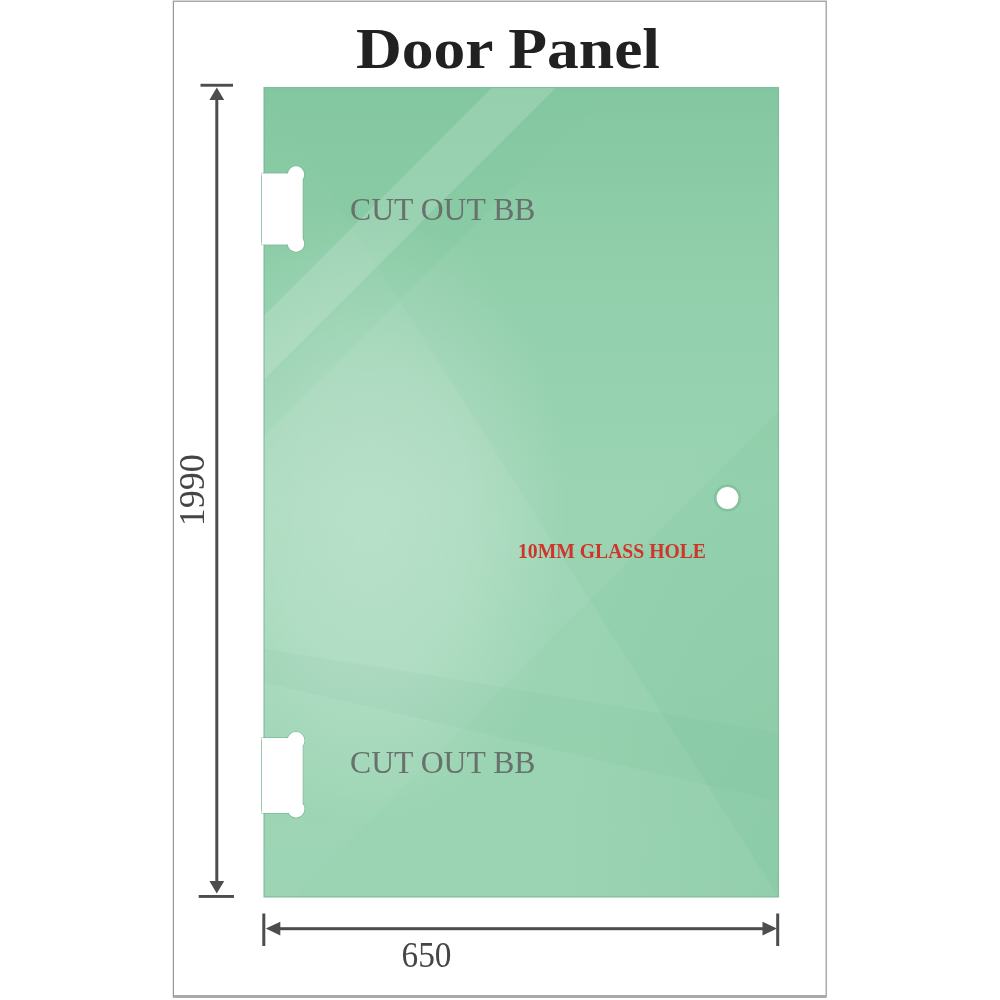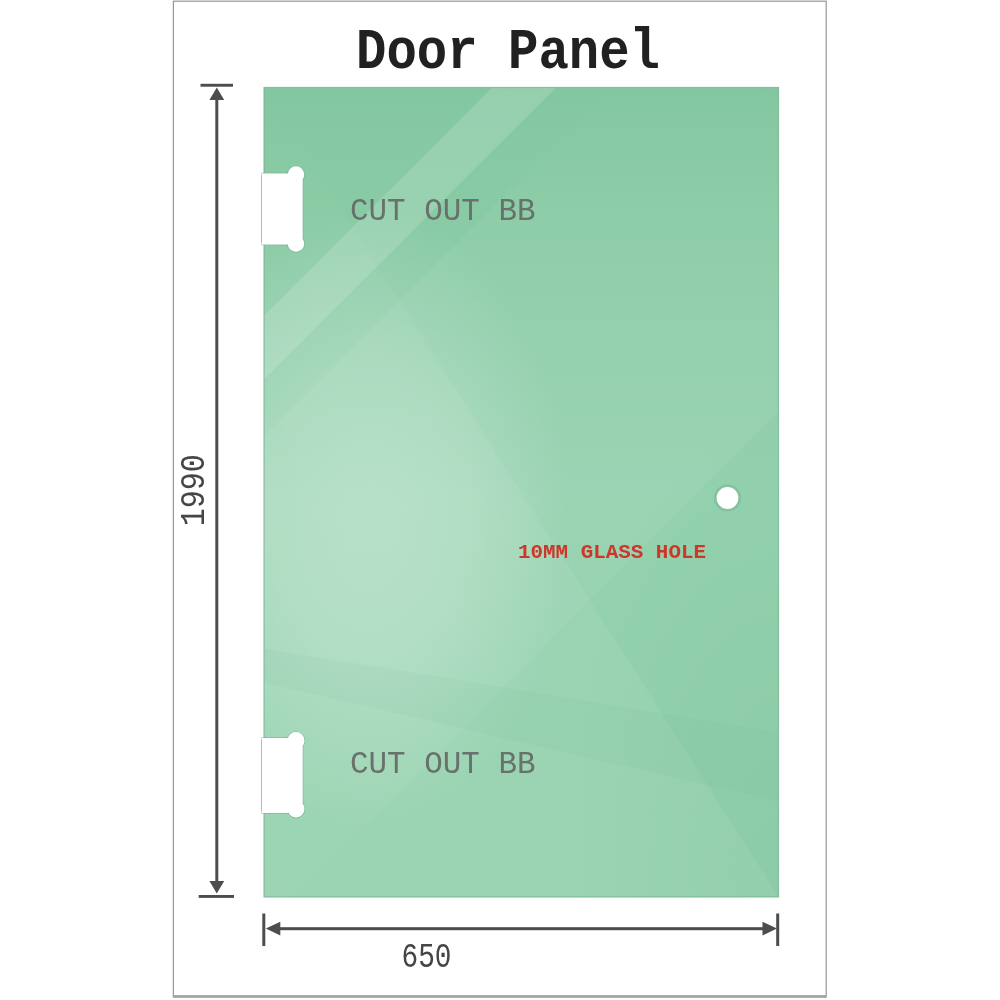--- a/index.html
+++ b/index.html
@@ -1,16 +1,16 @@
 <!DOCTYPE html>
 <html><head>
 <meta charset="utf-8">
 <style>
   html,body{margin:0;padding:0;background:#ffffff;}
-  #stage{position:relative;width:896px;height:1000px;font-family:Liberation Mono, monospace;}
+  #stage{position:relative;width:896px;height:1000px;font-family:Liberation Serif, serif;}
   svg{display:block;}
 </style>
 </head>
 <body>
 <div id="stage">
 <svg width="1000" height="1000" viewBox="0 0 1000 1000">
   <defs>
     <linearGradient id="glass" x1="0" y1="0" x2="0" y2="1">
       <stop offset="0" stop-color="#83c7a0"></stop>
       <stop offset="0.22" stop-color="#8bcca6"></stop>

